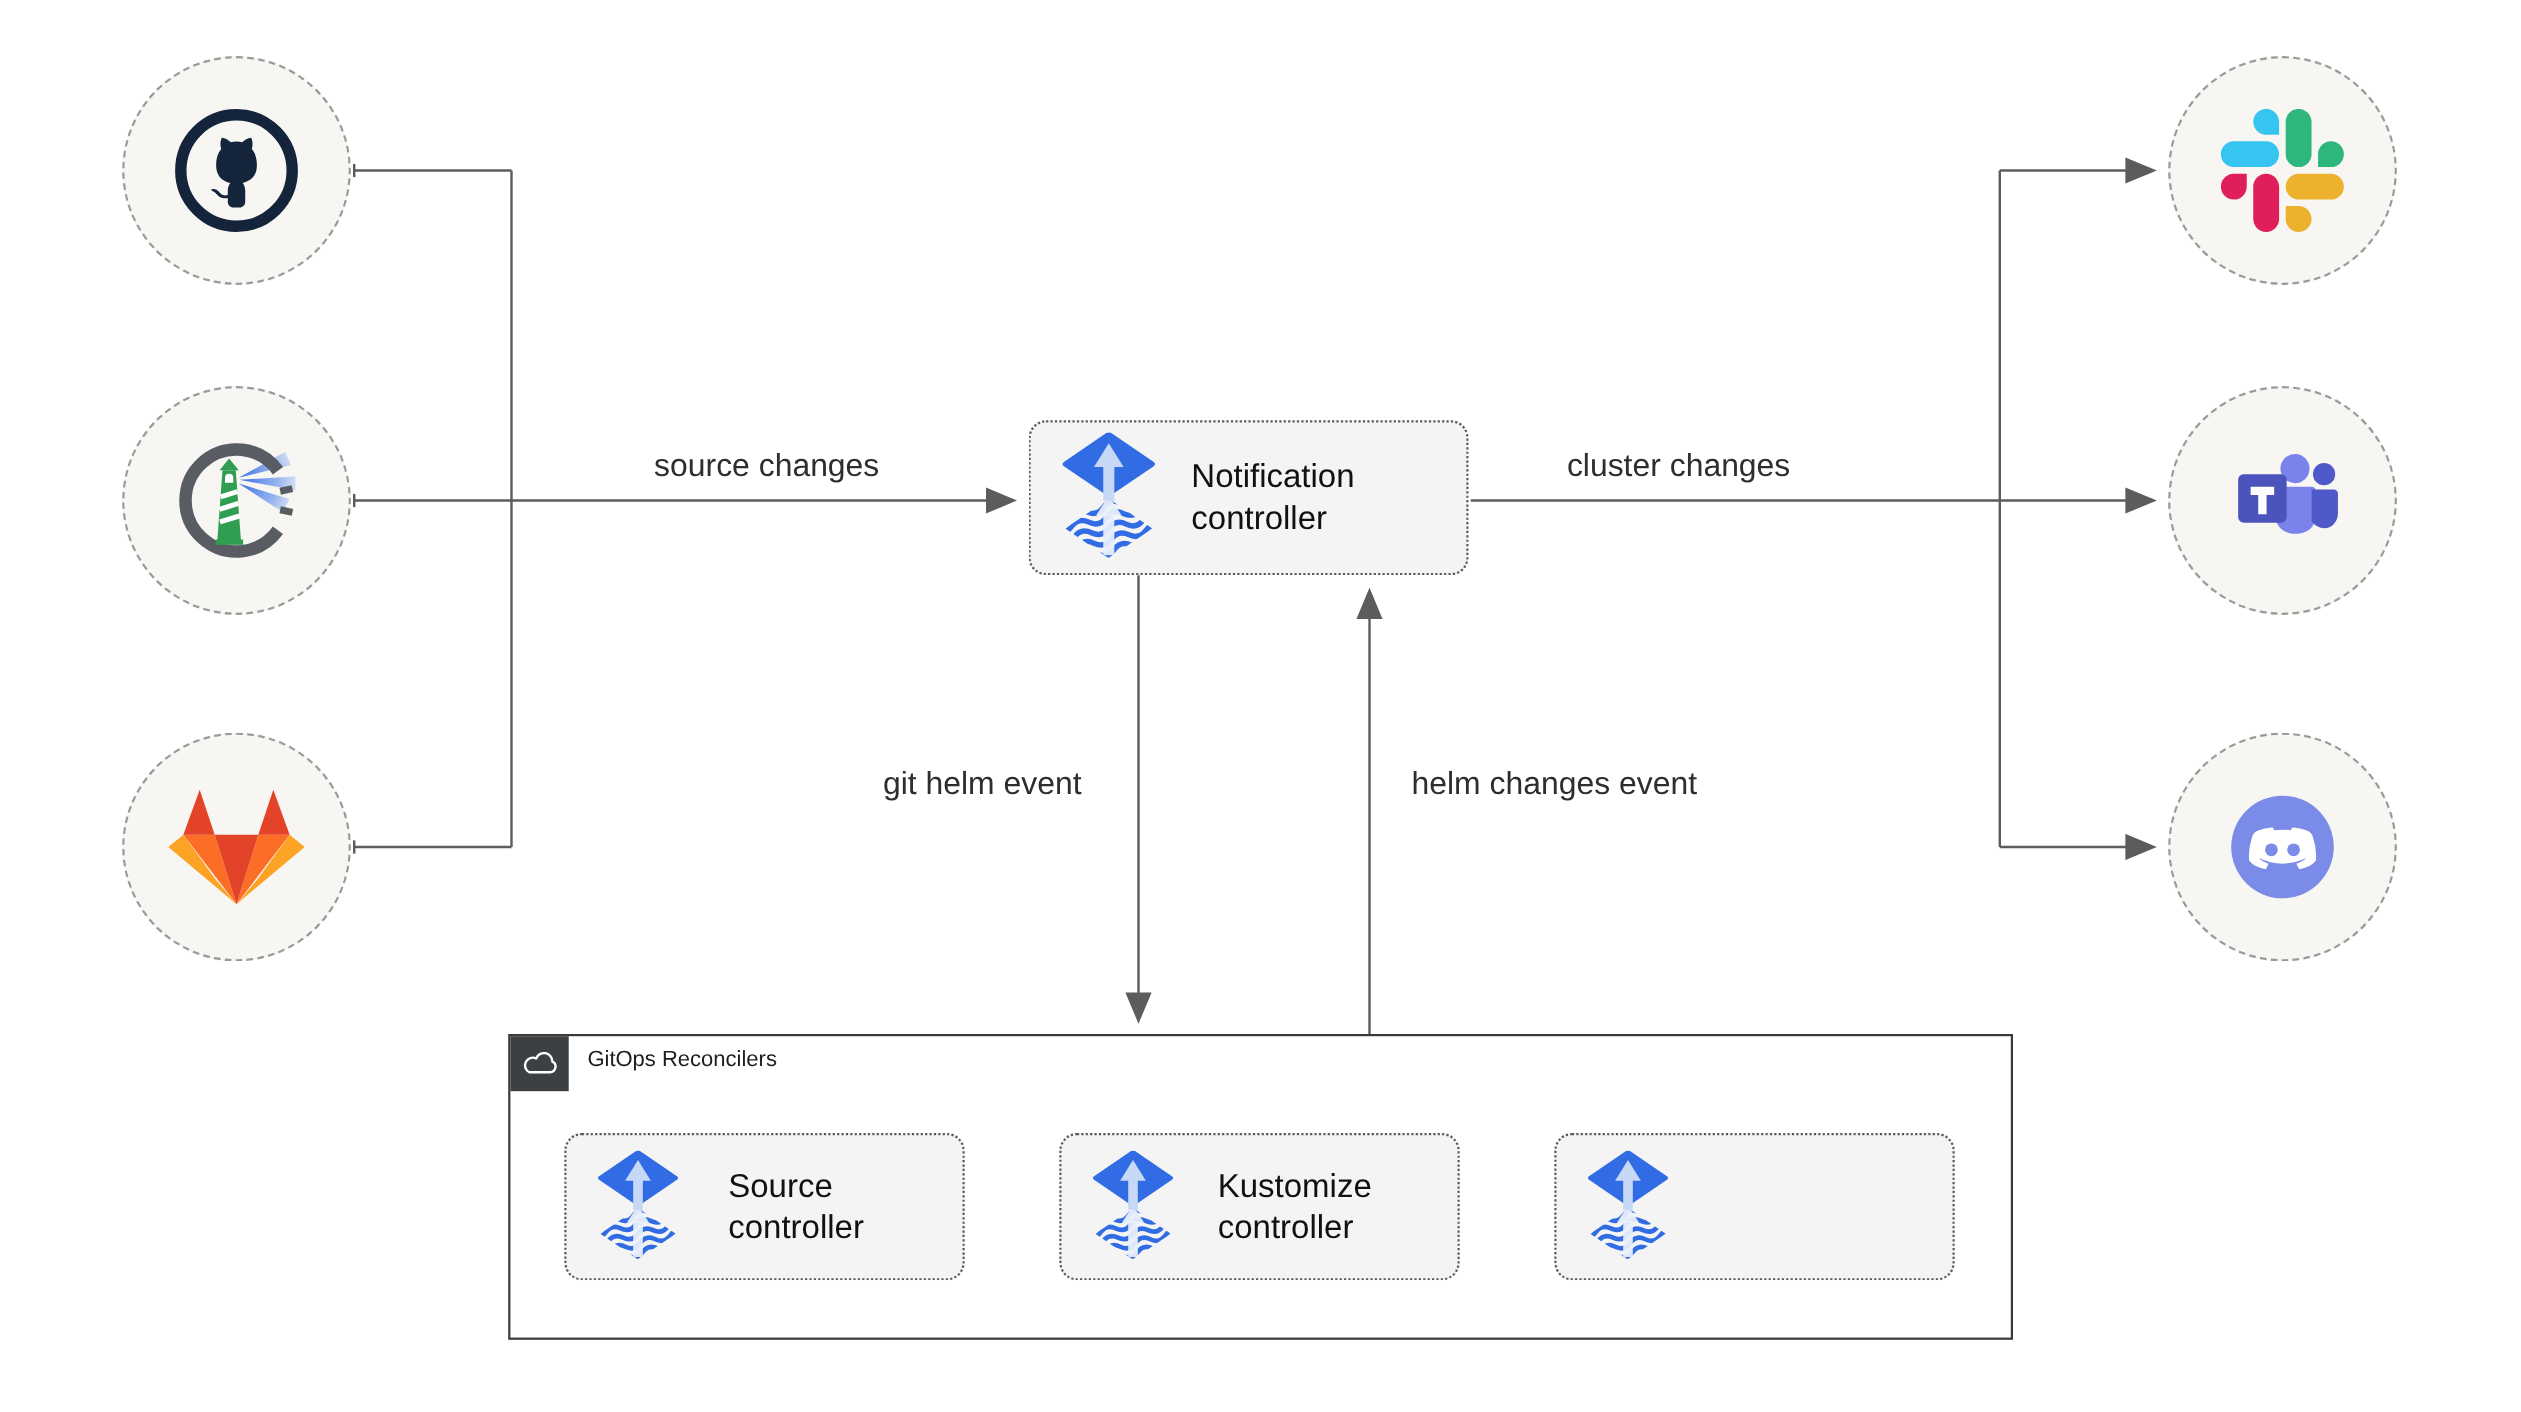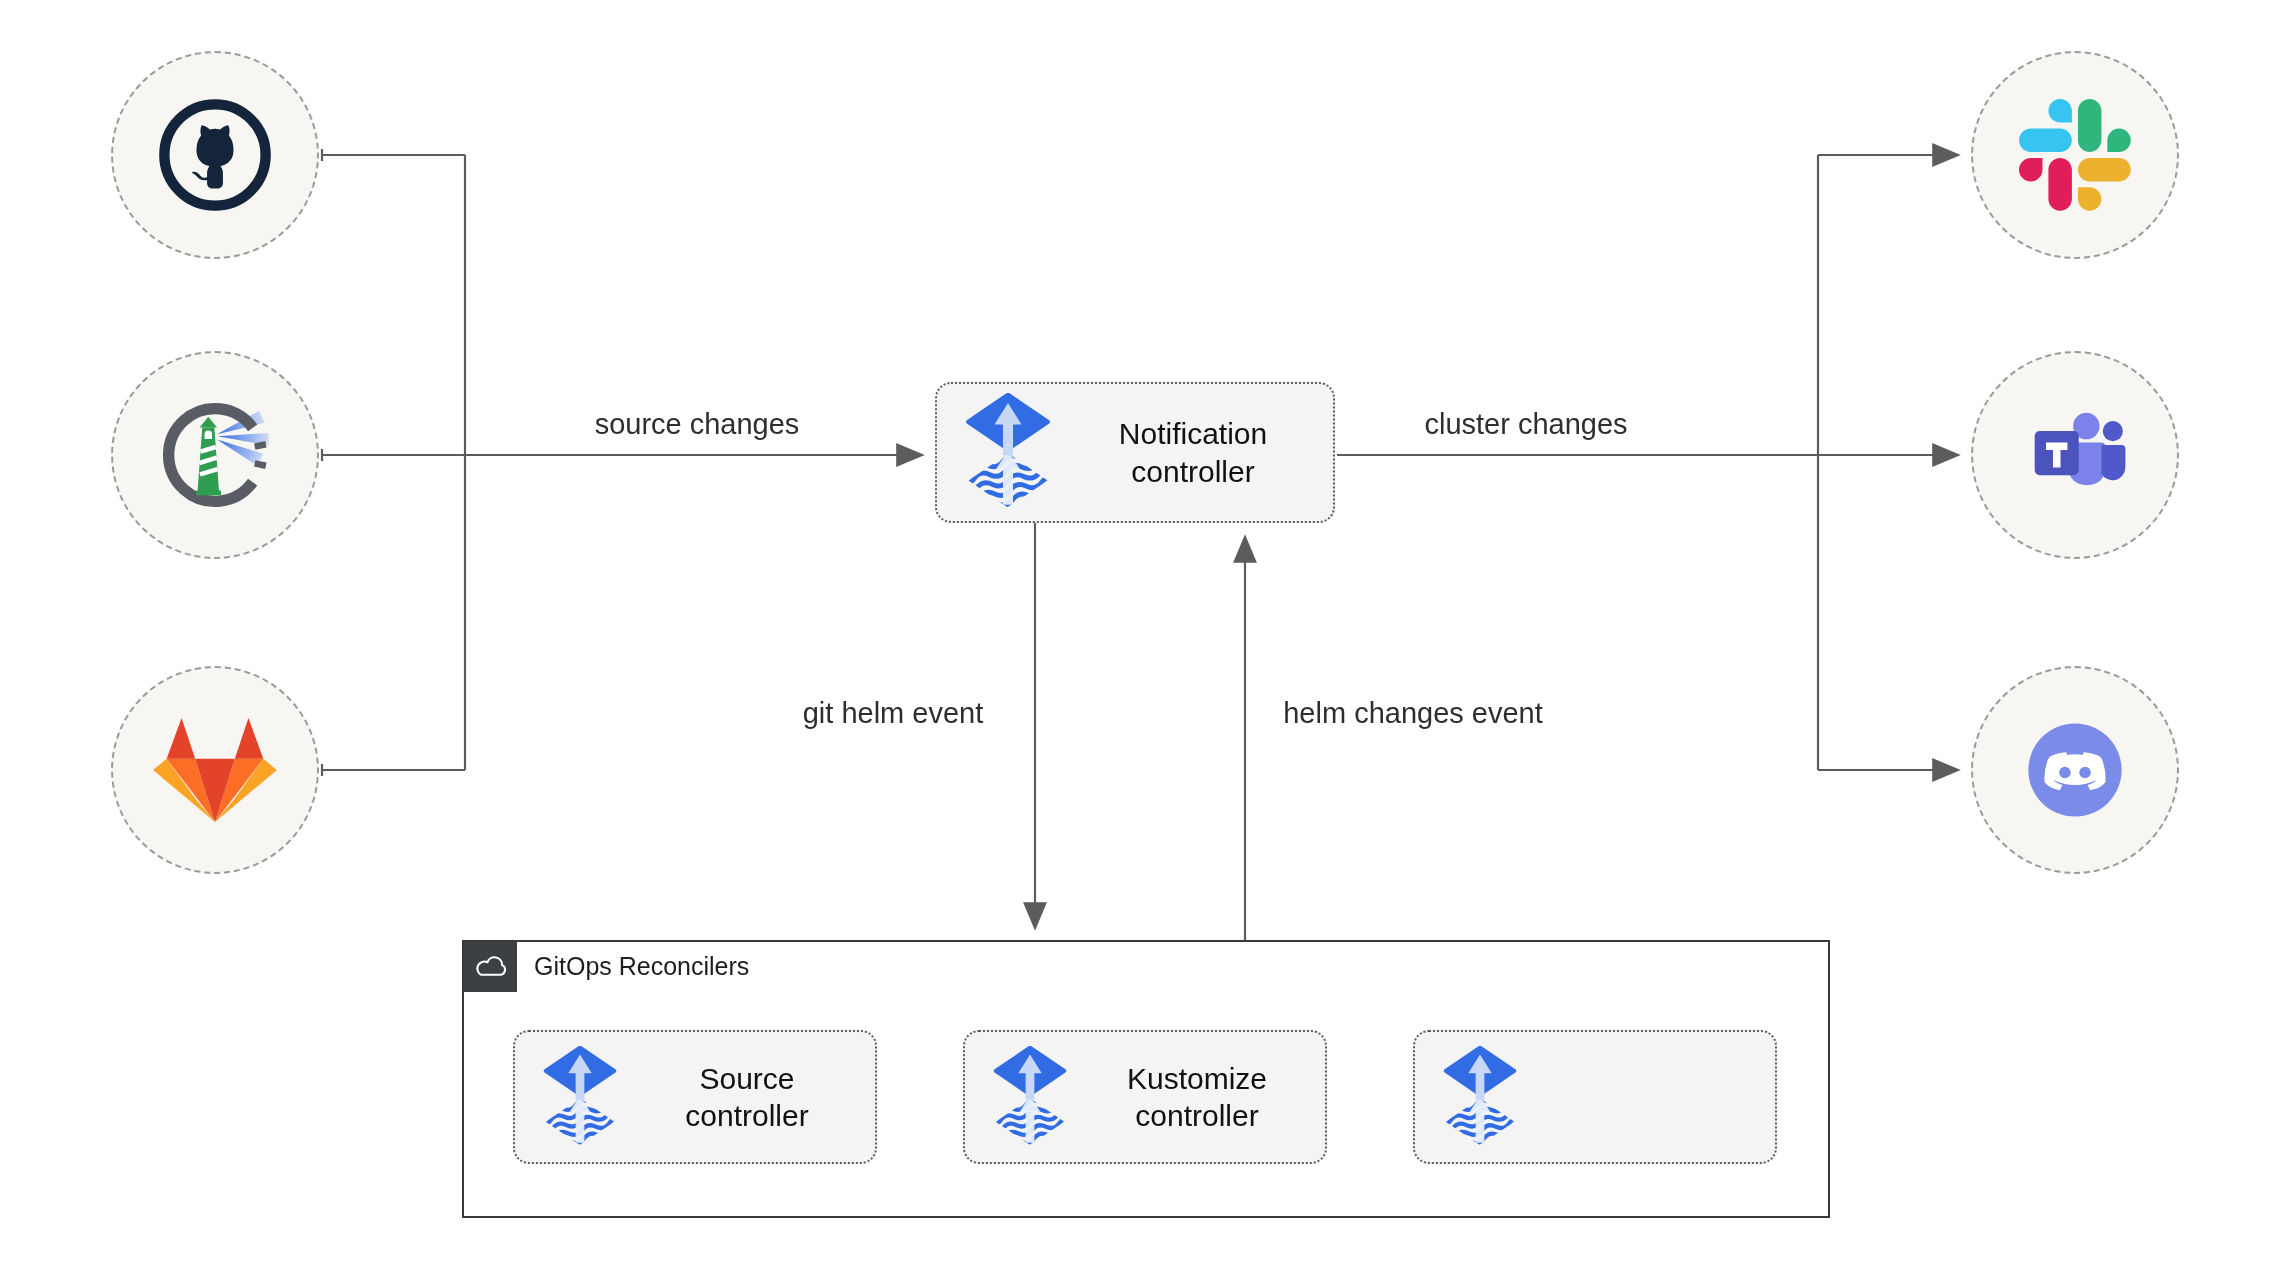--- a/index.html
+++ b/index.html
@@ -3,29 +3,29 @@
 <meta charset="utf-8">
 <style>
   html,body{margin:0;padding:0;background:#ffffff;}
   .canvas{position:relative;width:2292px;height:1284px;background:#ffffff;
           font-family:"Liberation Sans","DejaVu Sans",sans-serif;overflow:hidden;padding-left:30px;}
   .node-circle{position:absolute;width:208px;height:208px;border-radius:50%;
           border:2px dashed #9a9a9a;background:#f7f6f3;display:flex;
           align-items:center;justify-content:center;box-sizing:border-box;}
   .ctrl-box{position:absolute;border:2px dotted #5a5a5a;border-radius:16px;
           background:#f4f4f4;display:flex;align-items:center;box-sizing:border-box;}
-  .ctrl-label{flex:1;text-align:center;font-size:30px;line-height:1.25;color:#111;
+  .ctrl-label{flex:1;font-size:30px;line-height:1.25;color:#111;
           margin:0 14px 0 0;}
   .edge-label{position:absolute;font-size:29px;color:#2e2e2e;text-align:center;
           white-space:nowrap;transform:translateX(-50%);}
   .container-box{position:absolute;border:2px solid #3a3a3a;background:#ffffff;
           box-sizing:border-box;}
   .container-badge{position:absolute;left:0;top:0;width:53px;height:50px;
           background:#3c4043;display:flex;align-items:center;justify-content:center;}
-  .container-title{position:absolute;left:70px;top:10px;font-size:25px;color:#1d1d1d;}
+  .container-title{position:absolute;left:70px;top:10px;font-size:20px;color:#1d1d1d;}
   svg{display:block;}
   .lines{position:absolute;left:0;top:0;}
 </style>
 </head>
 <body>
 
 <div class="canvas">
 
   <svg width="0" height="0" style="position:absolute">
     <defs>

